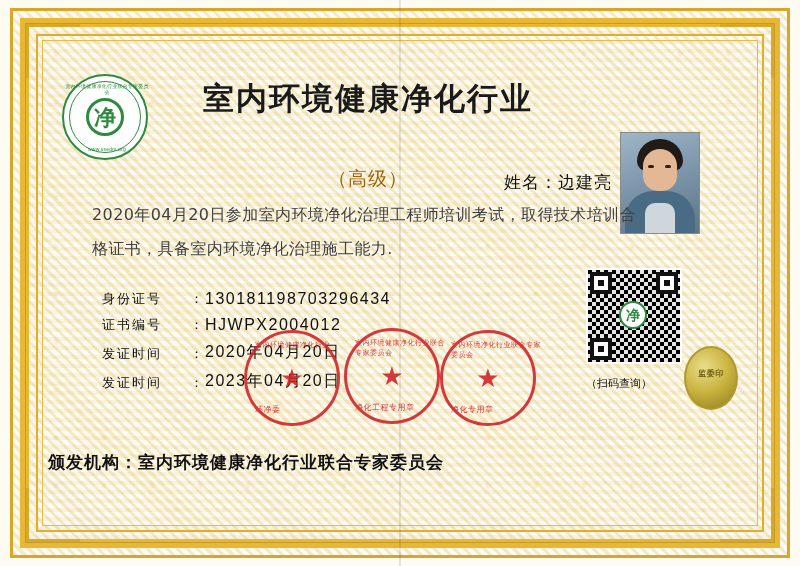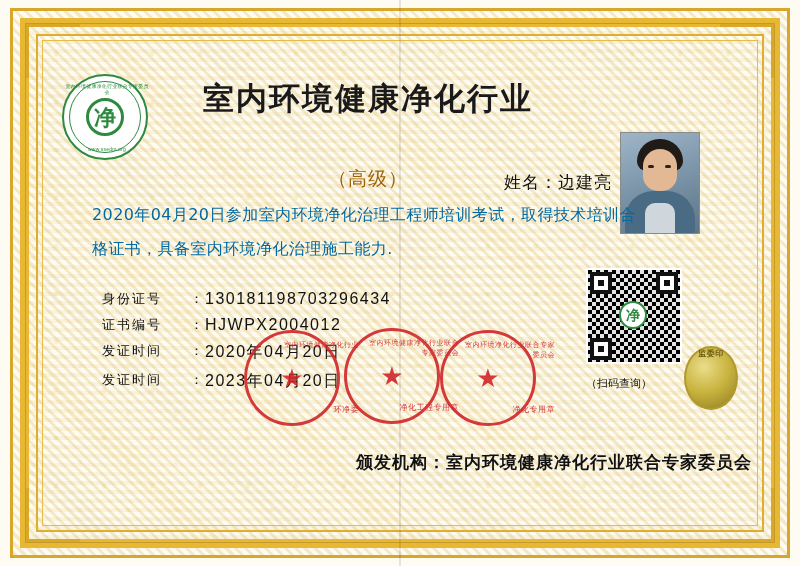--- a/index.html
+++ b/index.html
@@ -219,32 +219,32 @@
   }
 
   
   .body-text {
     position: absolute;
     left: 44px; top: 152px;
     width: 560px;
     font-family: "DejaVu Sans", "Liberation Sans", sans-serif;
     font-size: 16px;
     line-height: 34px;
-    color: #0369a1;
+    color: #404040;
     letter-spacing: 0.4px;
   }
 
   
   .fields {
     position: absolute;
     left: 54px; top: 244px;
   }
   .field-row {
     display: flex;
-    align-items: flex-start;
+    align-items: flex-end;
     margin-bottom: 8px;
     font-family: "DejaVu Sans", "Liberation Sans", sans-serif;
     font-size: 13px;
     color: #111;
   }
   .field-label {
     letter-spacing: 2px;
     min-width: 86px;
   }
   .field-colon { padding: 0 2px; }
@@ -313,21 +313,21 @@
     width: 54px; height: 64px;
     border-radius: 50%;
     background: radial-gradient(circle at 36% 32%, #e9dd8a 0%, #c9b43f 48%, #8f7c1e 100%);
     border: 2px solid #b09a30;
     box-sizing: border-box;
     color: #6d5d14;
     font-size: 8px;
     font-weight: bold;
     line-height: 11px;
     text-align: center;
-    padding-top: 0;
+    padding-top: 20px;
     letter-spacing: 0.5px;
   }
 
   
   .stamps {
     position: absolute;
     left: 196px; bottom: 92px;
     width: 300px; height: 100px;
   }
   .stamp {
@@ -342,37 +342,37 @@
     position: absolute;
     left: 50%; top: 50%;
     transform: translate(-50%, -50%);
     color: #cf2026;
     font-size: 26px;
     line-height: 1;
   }
   .stamp .txt-top,
   .stamp .txt-bottom {
     position: absolute;
-    left: 16px; width: 96px;
-    text-align: right;
+    left: 8px; width: 96px;
+    text-align: left;
     color: #cf2026;
     font-size: 7px;
     letter-spacing: 0.5px;
   }
   .stamp .txt-top { top: 7px; }
   .stamp .txt-bottom { bottom: 8px; font-size: 8px; }
   .stamp.s1 { left: 0px;   top: 2px; }
   .stamp.s2 { left: 100px; top: 0px; }
   .stamp.s3 { left: 196px; top: 2px; }
 
   
   .issuer {
     position: absolute;
     left: 0; right: 0; bottom: 46px;
-    text-align: right;
+    text-align: left;
     font-family: "DejaVu Sans", "Liberation Sans", sans-serif;
     font-size: 17px;
     font-weight: bold;
     color: #111;
     letter-spacing: 1px;
   }
 </style>
 </head>
 <body>
 

